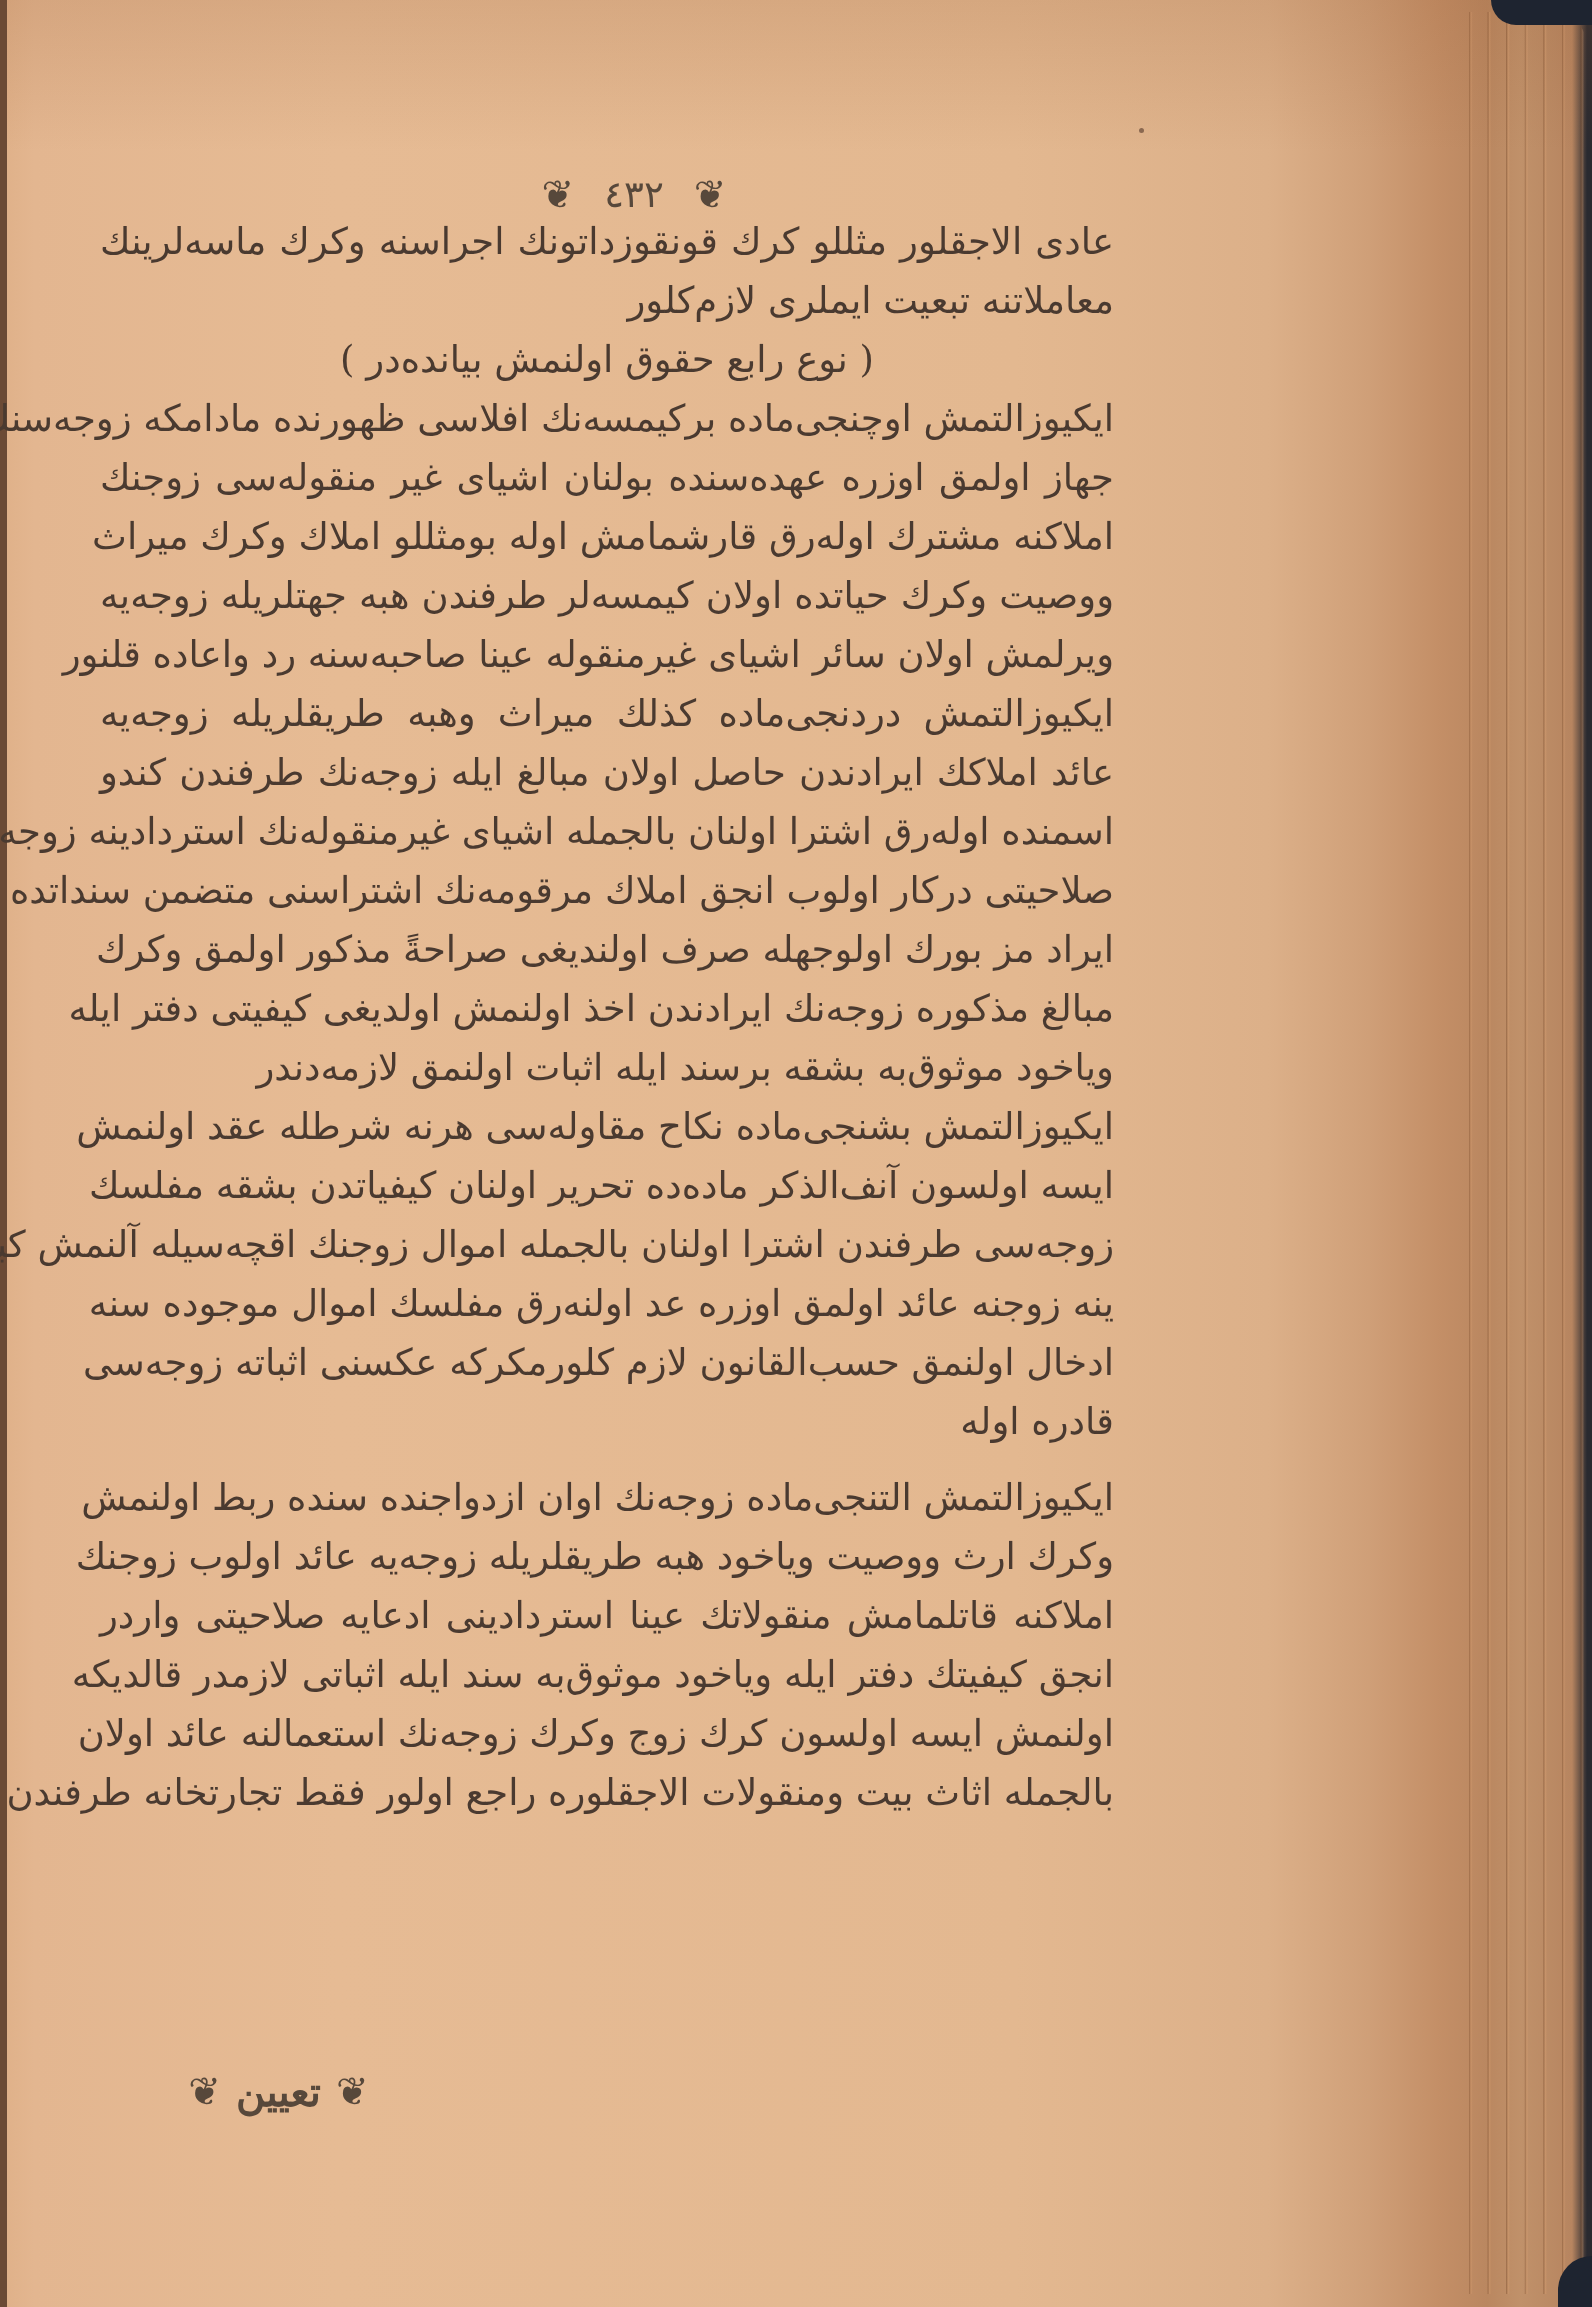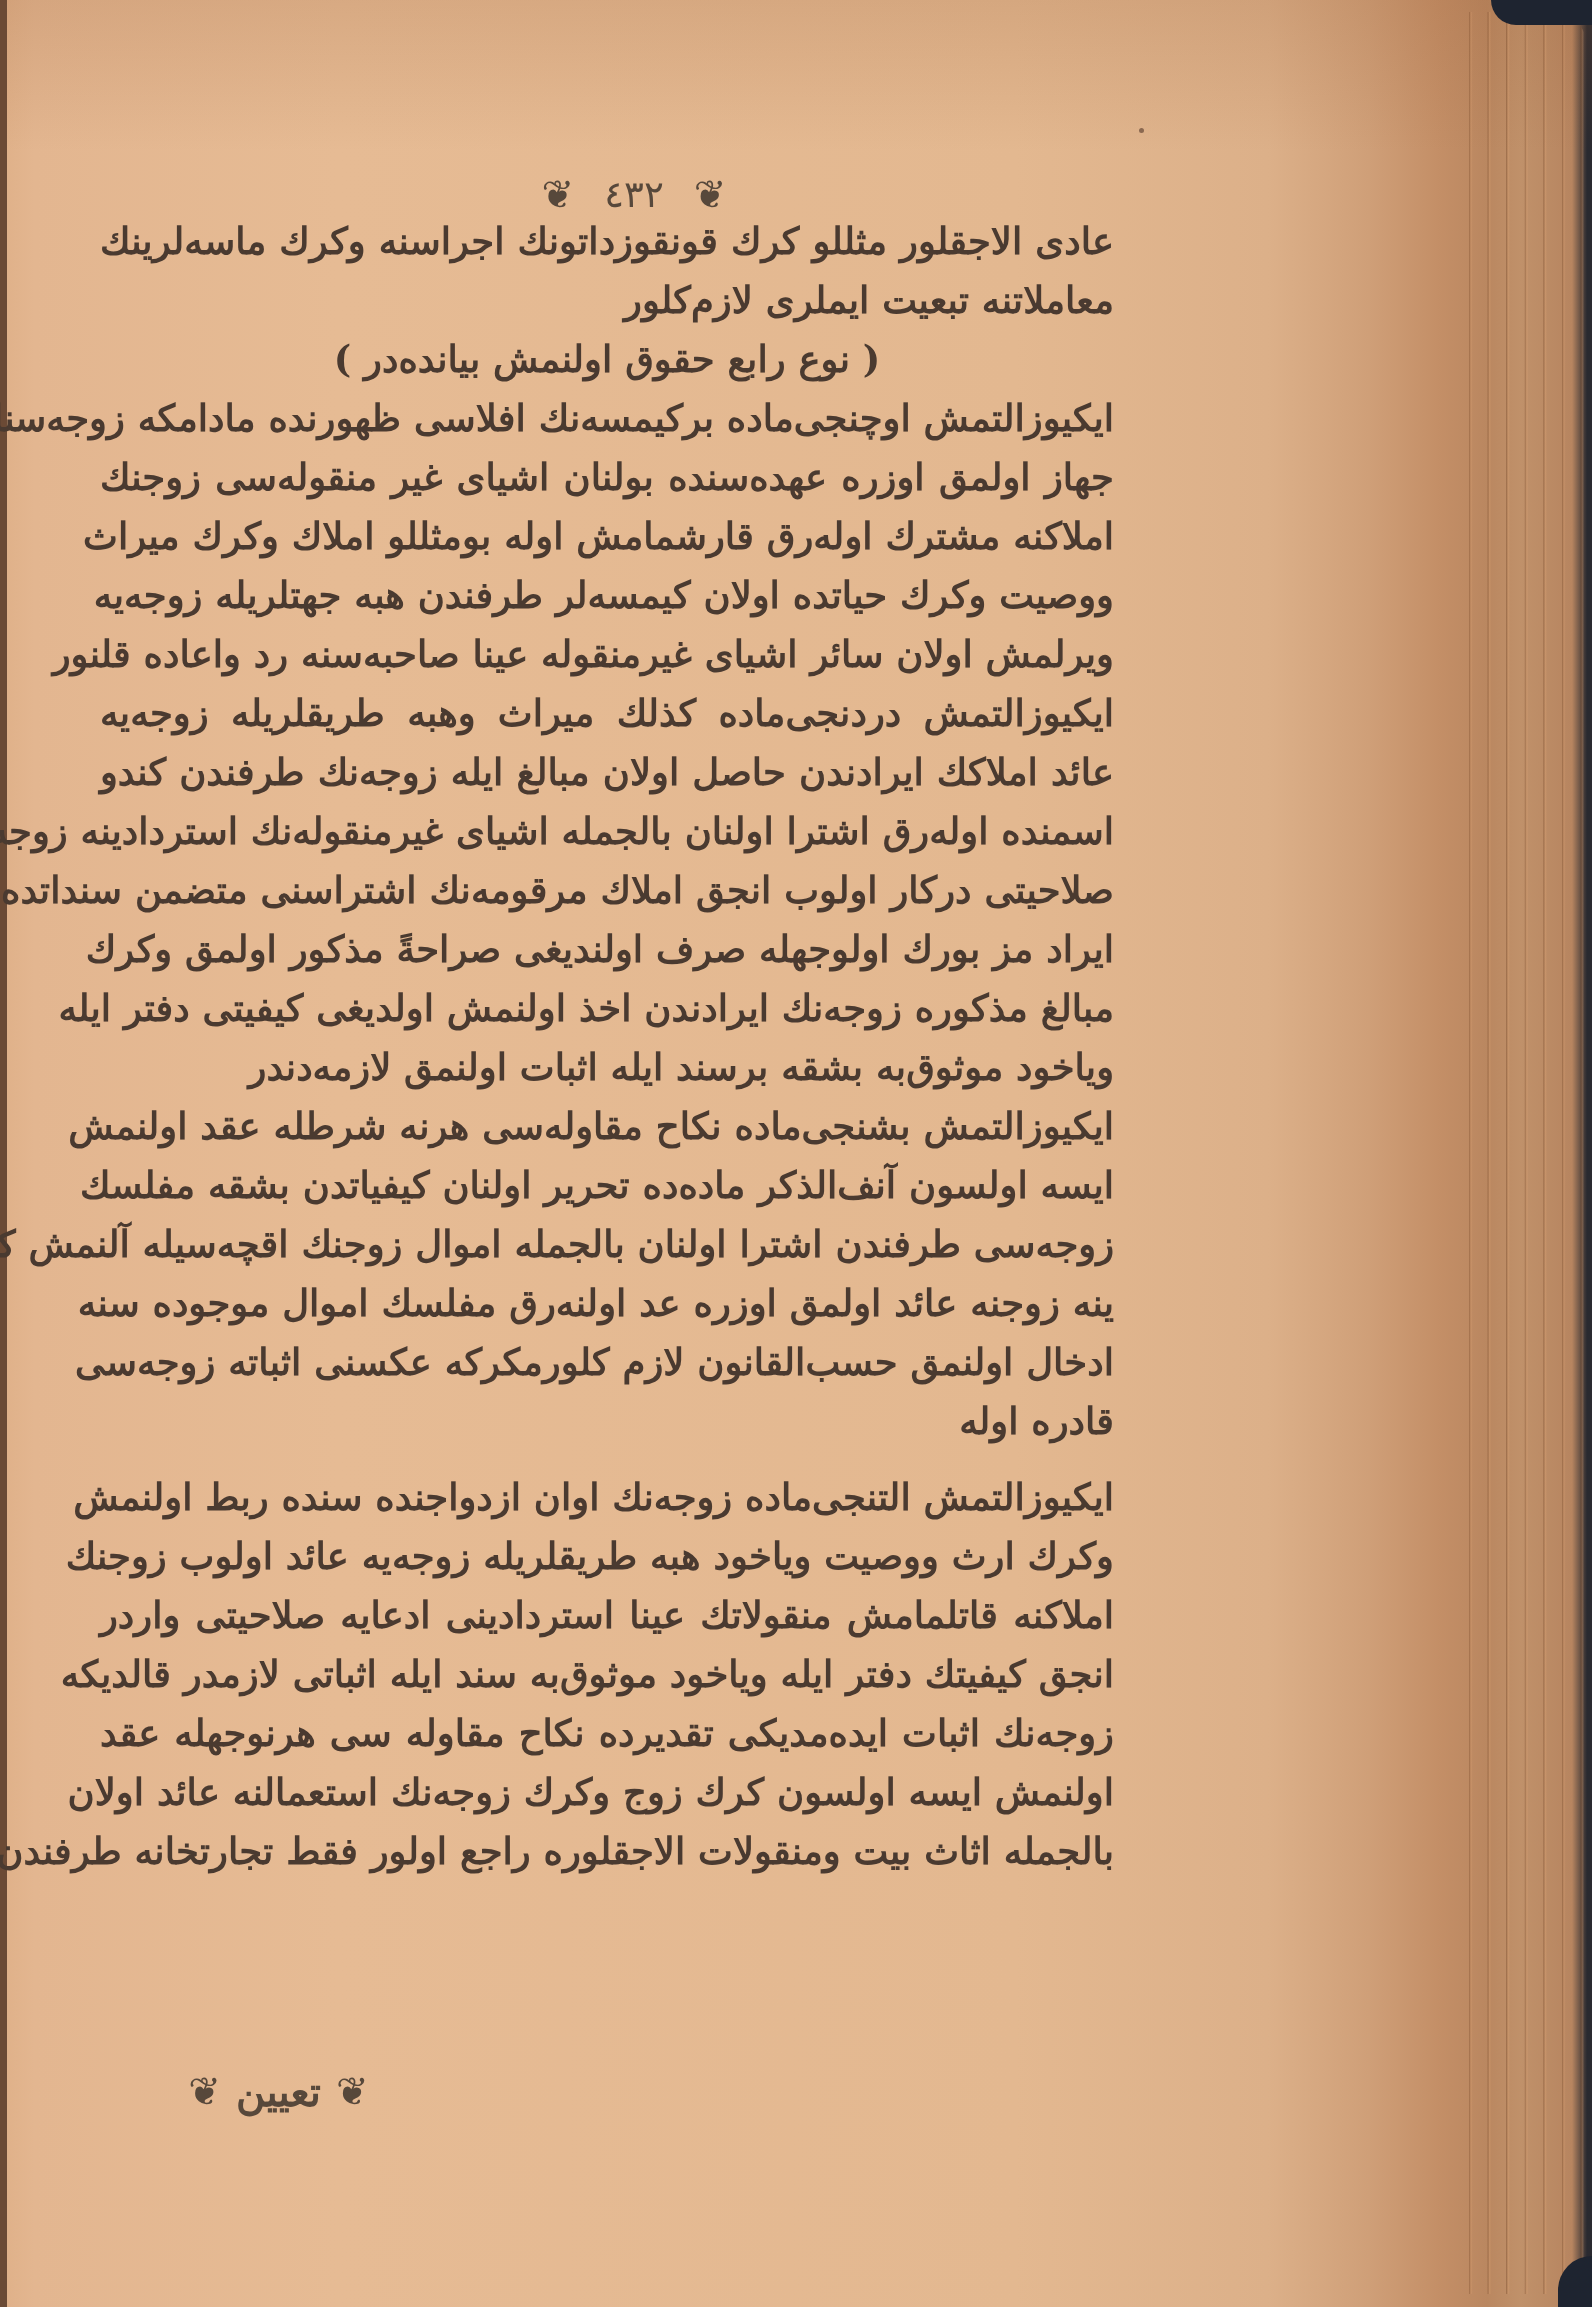--- a/index.html
+++ b/index.html
@@ -82,21 +82,21 @@
     font-weight: normal;
     direction: rtl;
   }
   .line {
     font-size: 37px;
     line-height: 47px;
     height: 59px;
     white-space: nowrap;
     text-align: justify;
     text-align-last: justify;
-    font-weight: bold;
+    font-weight: normal;
   }
   .line.short {
     text-align-last: right;
   }
   .line.center {
     text-align: center;
     text-align-last: center;
   }
   .gap {
     height: 17px;
@@ -163,21 +163,20 @@
     <div class="line">ايسه اولسون آنف‌الذكر ماده‌ده تحرير اولنان كيفياتدن بشقه مفلسك</div>
     <div class="line">زوجه‌سى طرفندن اشترا اولنان بالجمله اموال زوجنك اقچه‌سيله آلنمش كبى</div>
     <div class="line">ينه زوجنه عائد اولمق اوزره عد اولنه‌رق مفلسك اموال موجوده سنه</div>
     <div class="line">ادخال اولنمق حسب‌القانون لازم كلورمكركه عكسنى اثباته زوجه‌سى</div>
     <div class="line short">قادره اوله</div>
     <div class="gap"></div>
     <div class="line">ايكيوزالتمش التنجى‌ماده   زوجه‌نك اوان ازدواجنده سنده ربط اولنمش</div>
     <div class="line">وكرك ارث ووصيت وياخود هبه طريقلريله زوجه‌يه عائد اولوب زوجنك</div>
     <div class="line">املاكنه قاتلمامش منقولاتك عينا استردادينى ادعايه صلاحيتى واردر</div>
     <div class="line">انجق كيفيتك دفتر ايله وياخود موثوق‌به سند ايله اثباتى لازمدر قالديكه</div>
-    <div class="line">زوجه‌نك اثبات ايده‌مديكى تقديرده نكاح مقاوله سى هرنوجهله عقد</div>
     <div class="line">اولنمش ايسه اولسون كرك زوج وكرك زوجه‌نك استعمالنه عائد اولان</div>
     <div class="line">بالجمله اثاث بيت ومنقولات الاجقلوره راجع اولور فقط تجارتخانه طرفندن</div>
   </div>
 
   <div class="footer-catchword">
     <span class="ornament">❦</span>
     <span class="word">تعيين</span>
     <span class="ornament">❦</span>
   </div>
 </div>

